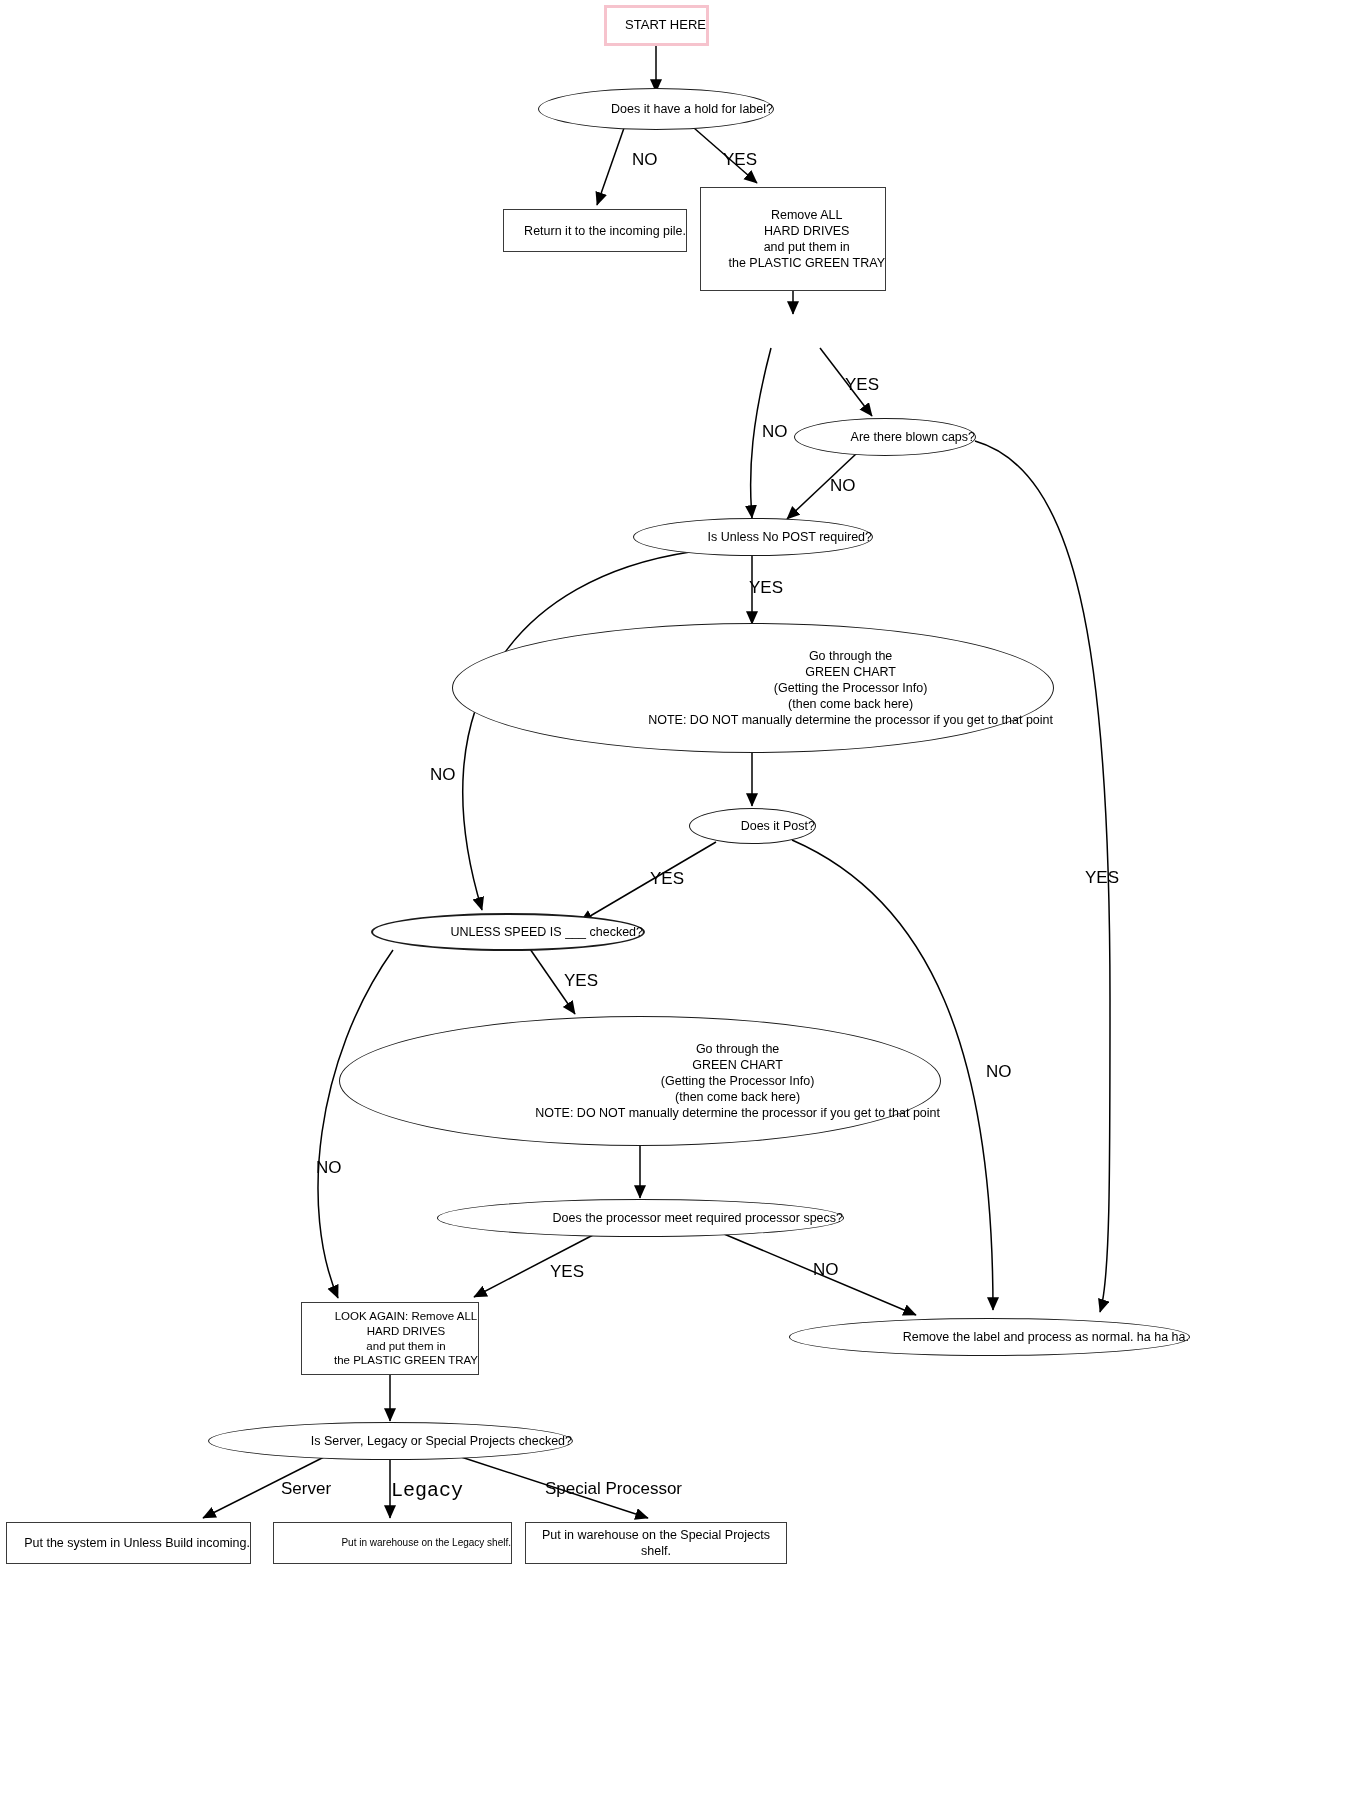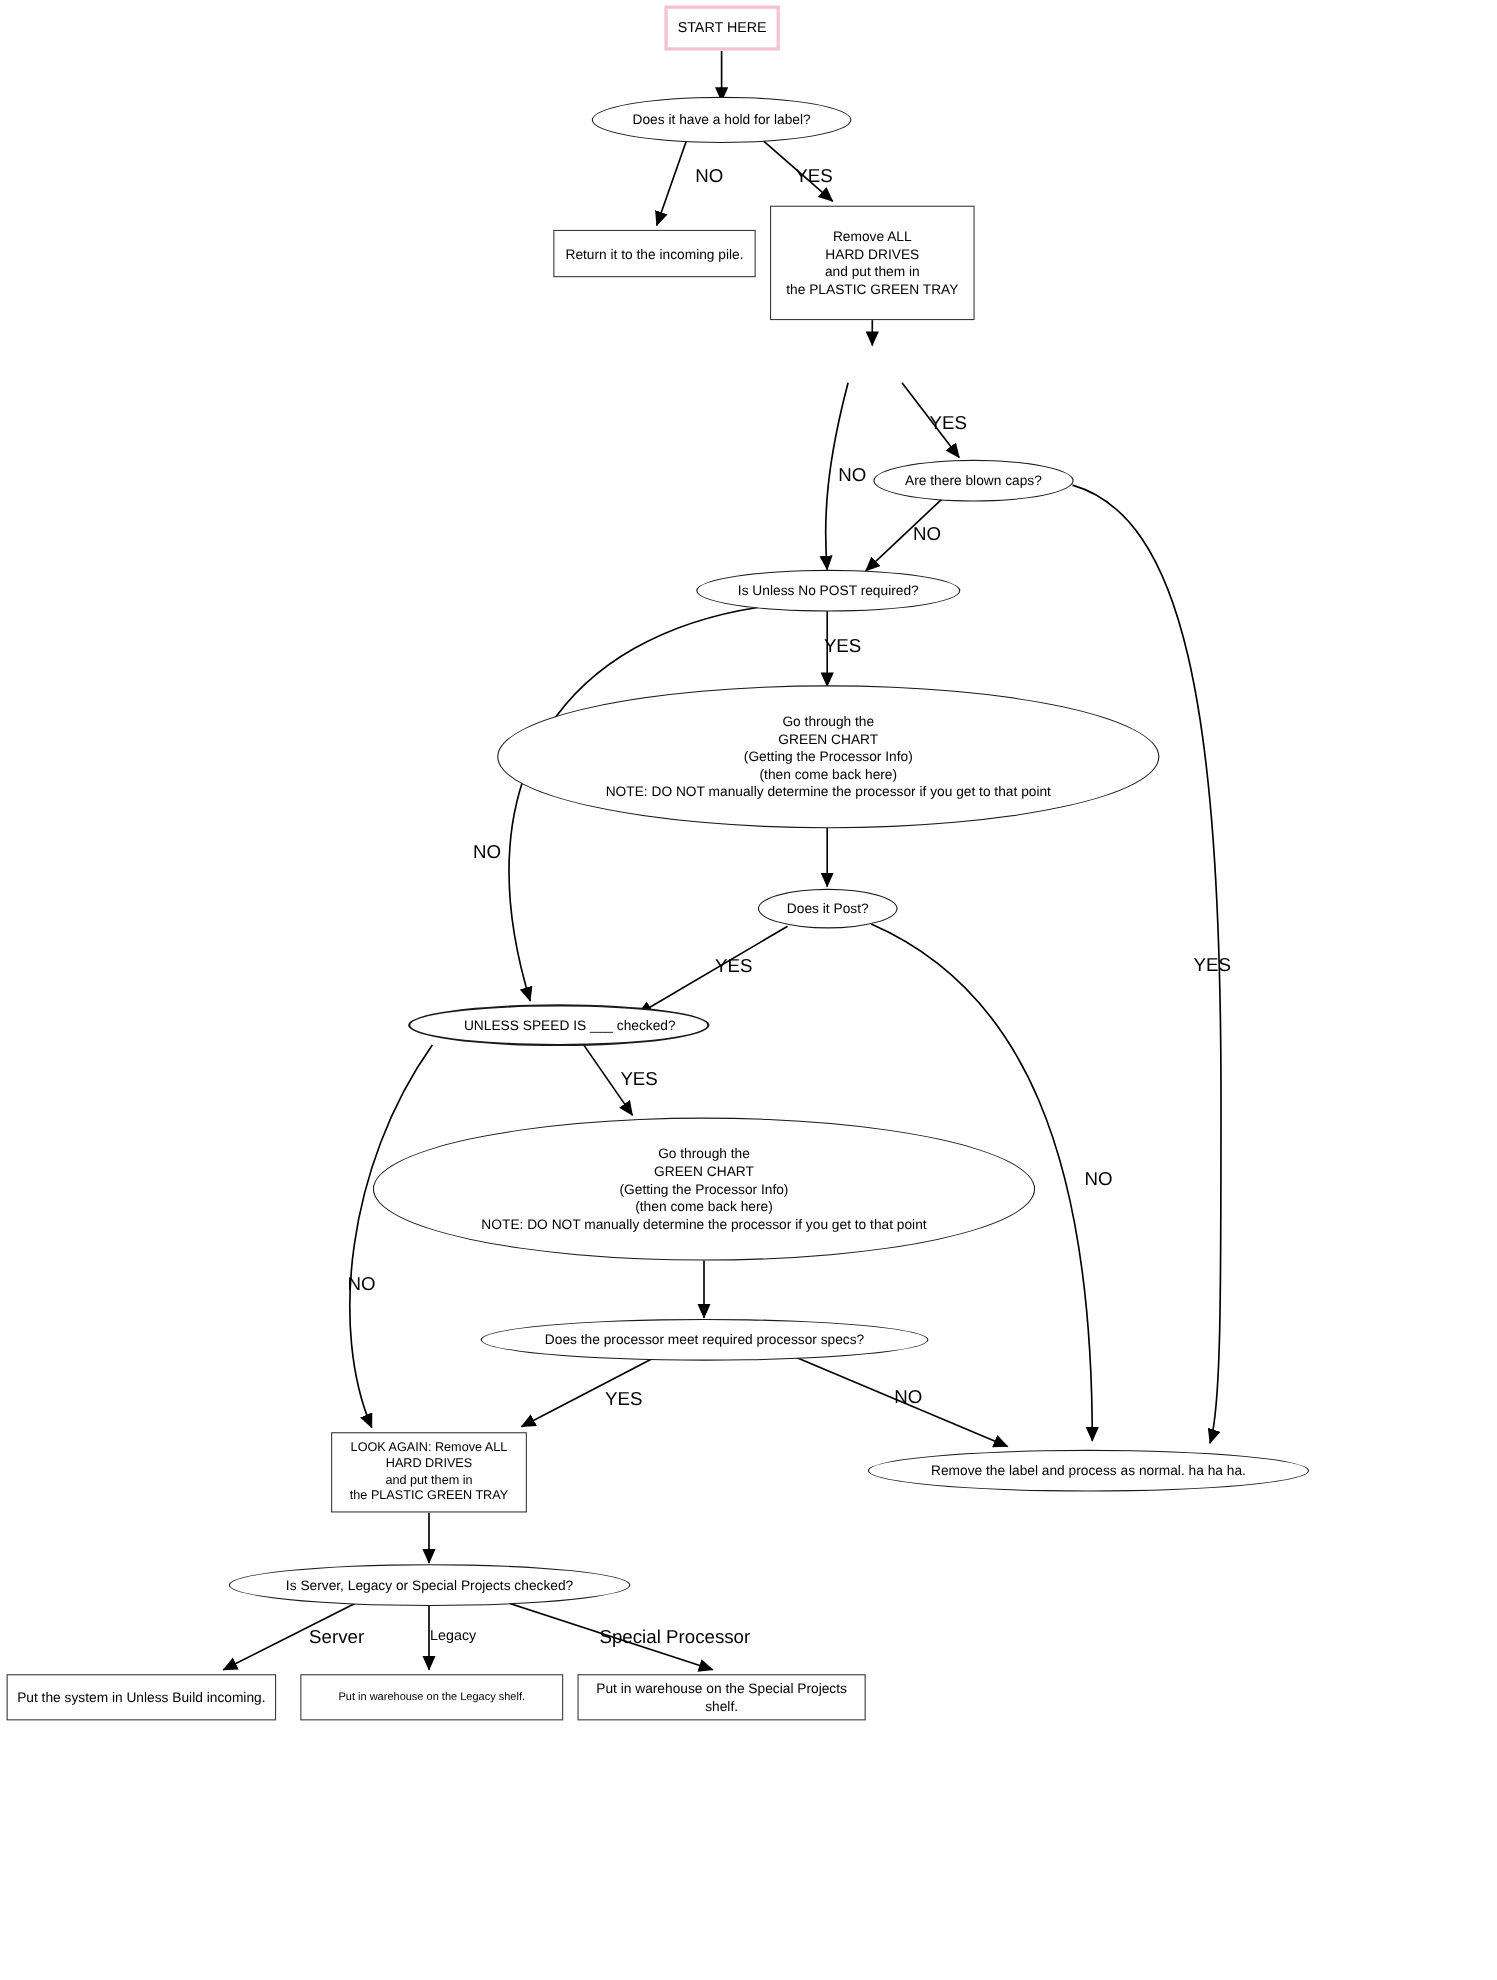--- a/index.html
+++ b/index.html
@@ -1,20 +1,20 @@
 <!DOCTYPE html>
 <html><head>
 <meta charset="utf-8">
 <style>
   html,body{margin:0;padding:0;background:#ffffff;}
   body{font-family:"Liberation Sans", sans-serif;color:#000;}
   #canvas{position:relative;width:1361px;height:1800px;overflow:hidden;background:#fff;}
   svg.edges{position:absolute;left:0;top:0;width:1361px;height:1800px;}
 
-  .node{position:absolute;box-sizing:border-box;display:flex;align-items:center;justify-content:center;text-align:center;background:#fff;}
+  .node{position:absolute;box-sizing:border-box;display:flex;align-items:center;justify-content:flex-end;text-align:center;background:#fff;}
   .node .txt{line-height:1.28;white-space:pre-line;}
 
   .box{border:1.6px solid #3a3a3a;}
   .box.start{border:3px solid #f6c3cd;}
   .ellipse{border:1.5px solid #1a1a1a;border-radius:50%;}
   .ellipse.thick{border-width:2px;}
 
   .elabel{position:absolute;white-space:nowrap;}
 </style>
 </head>
@@ -174,16 +174,16 @@
   <div class="elabel" style="left:650px;top:869px;font-size:17px;">YES</div>
   <div class="elabel" style="left:986px;top:1062px;font-size:17px;">NO</div>
 
   <div class="elabel" style="left:564px;top:971px;font-size:17px;">YES</div>
   <div class="elabel" style="left:316px;top:1158px;font-size:17px;">NO</div>
 
   <div class="elabel" style="left:550px;top:1262px;font-size:17px;">YES</div>
   <div class="elabel" style="left:813px;top:1260px;font-size:17px;">NO</div>
 
   <div class="elabel" style="left:281px;top:1479px;font-size:17px;">Server</div>
-  <div class="elabel" style="left:391px;top:1479px;font-size:13px;">Legacy</div>
+  <div class="elabel" style="left:391px;top:1479px;font-size:20px;font-family:Liberation Mono, monospace;">Legacy</div>
   <div class="elabel" style="left:545px;top:1479px;font-size:17px;">Special Processor</div>
 
 </div>
 
 </body></html>

